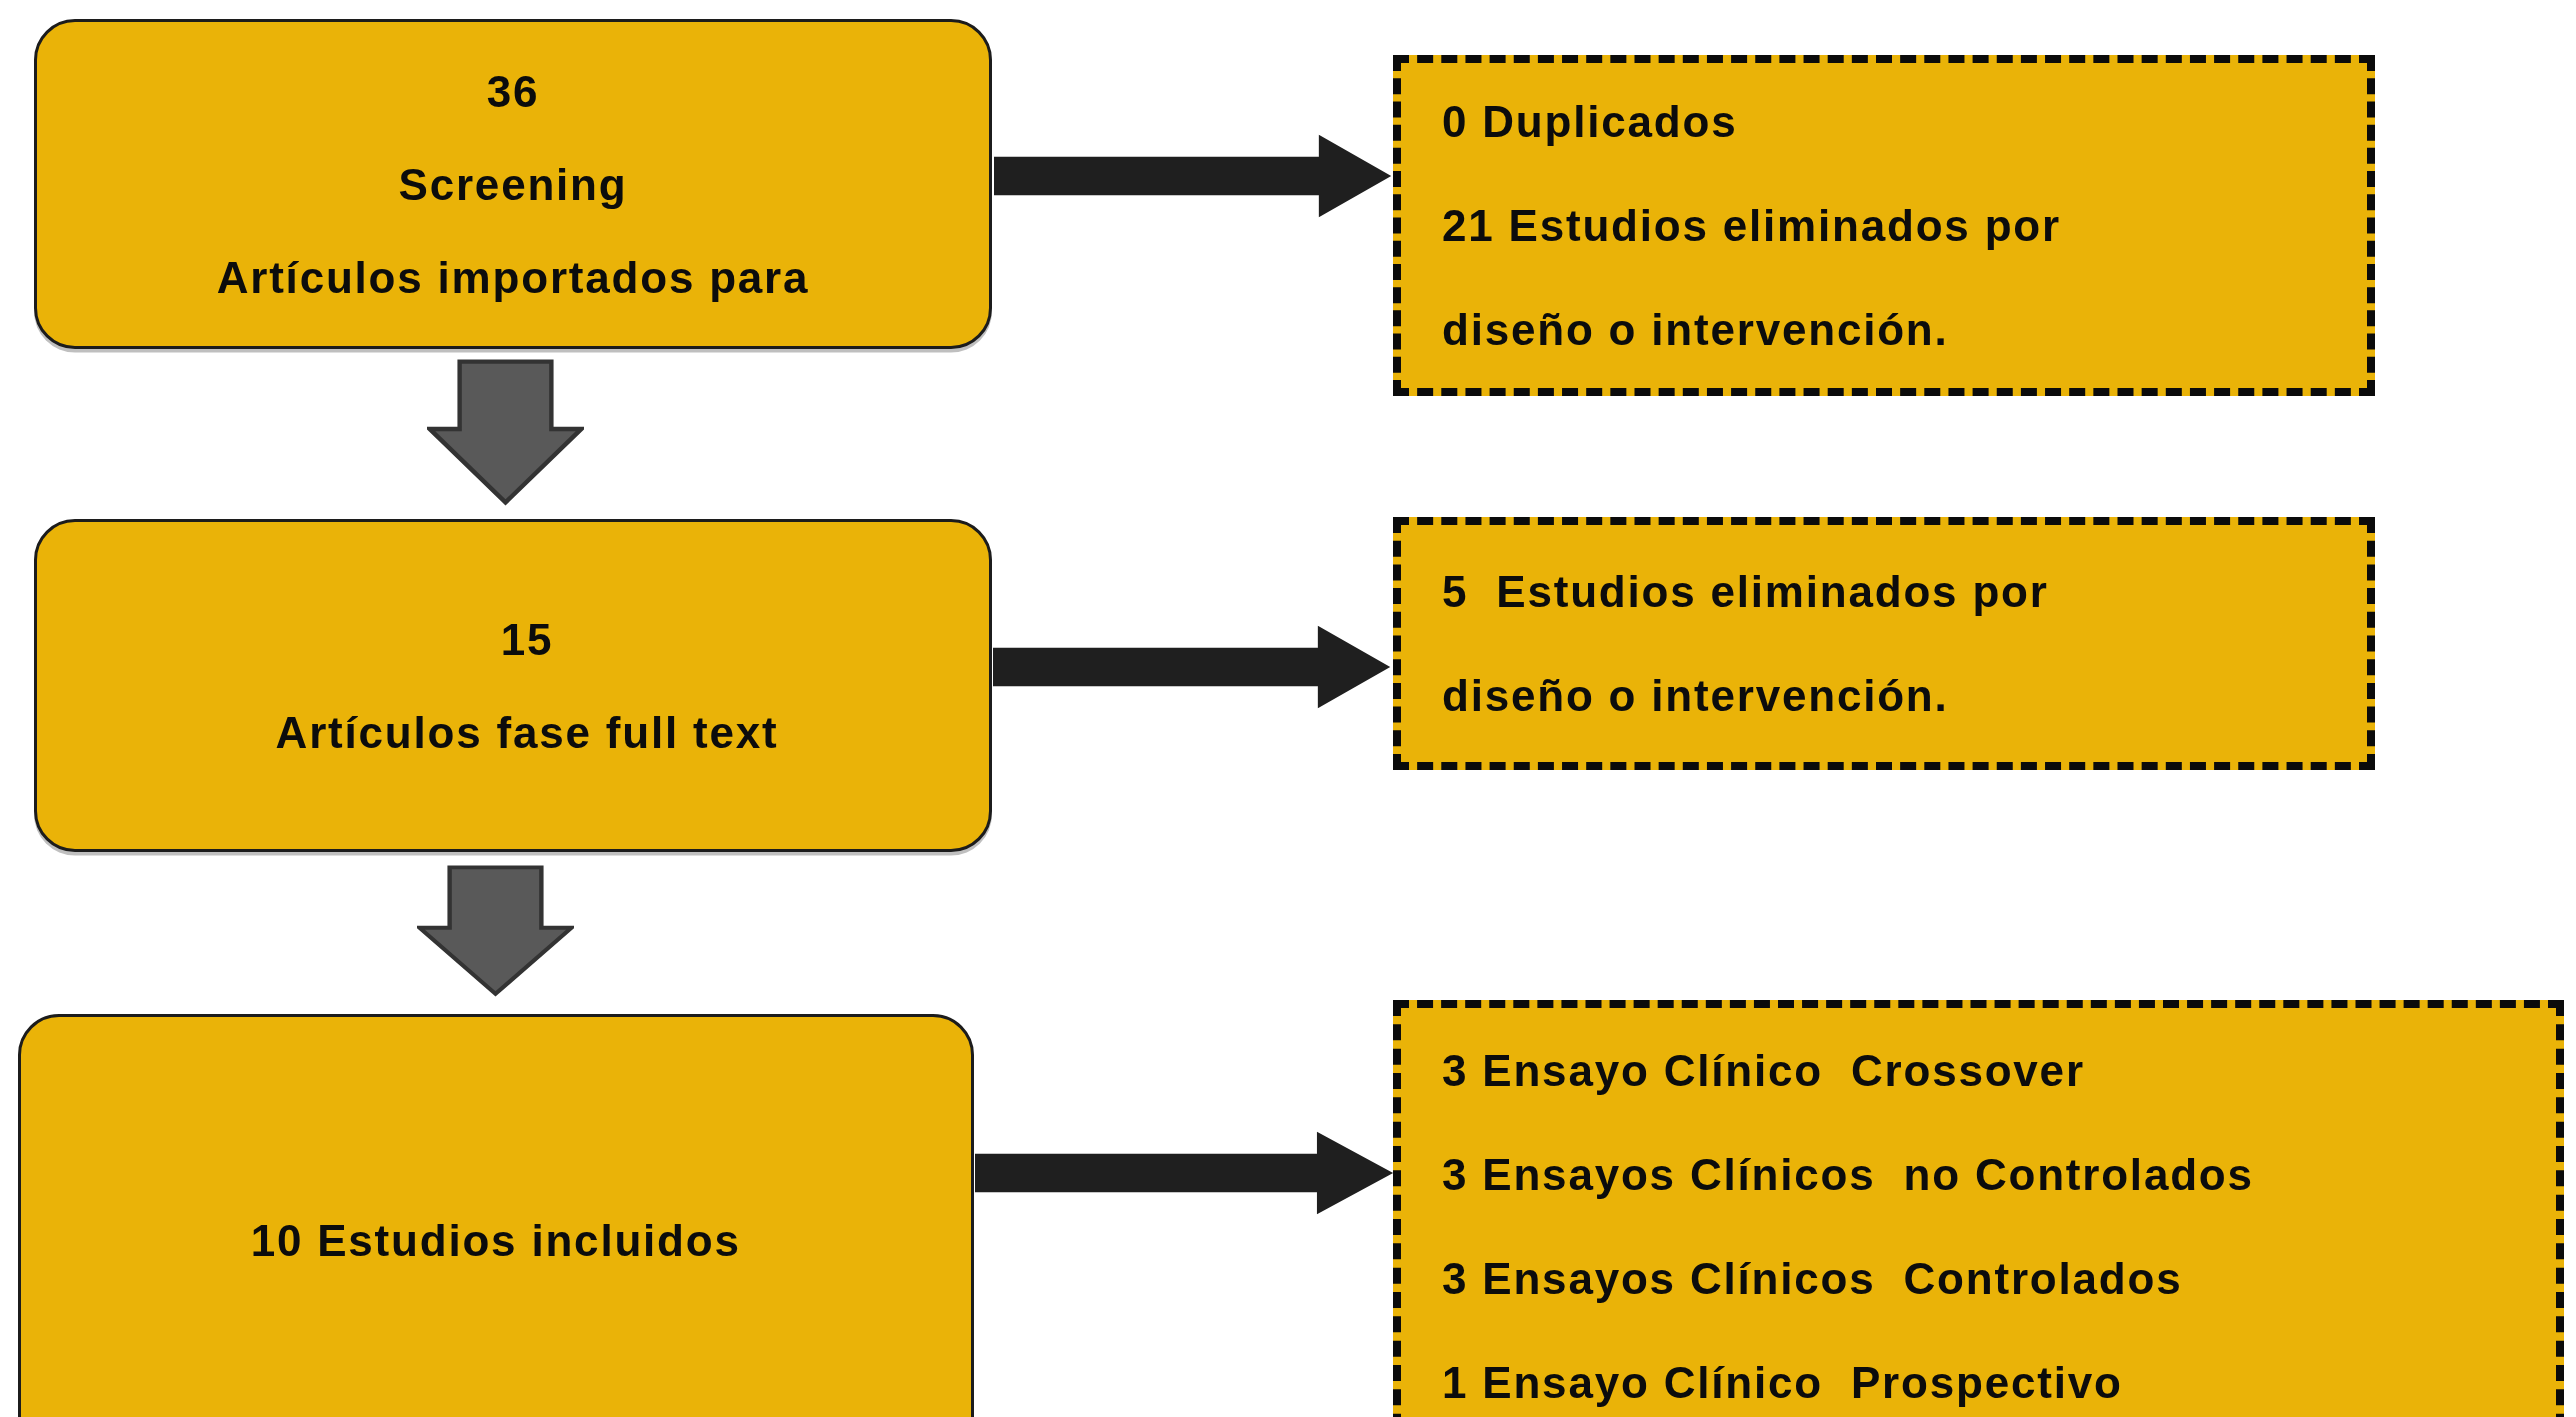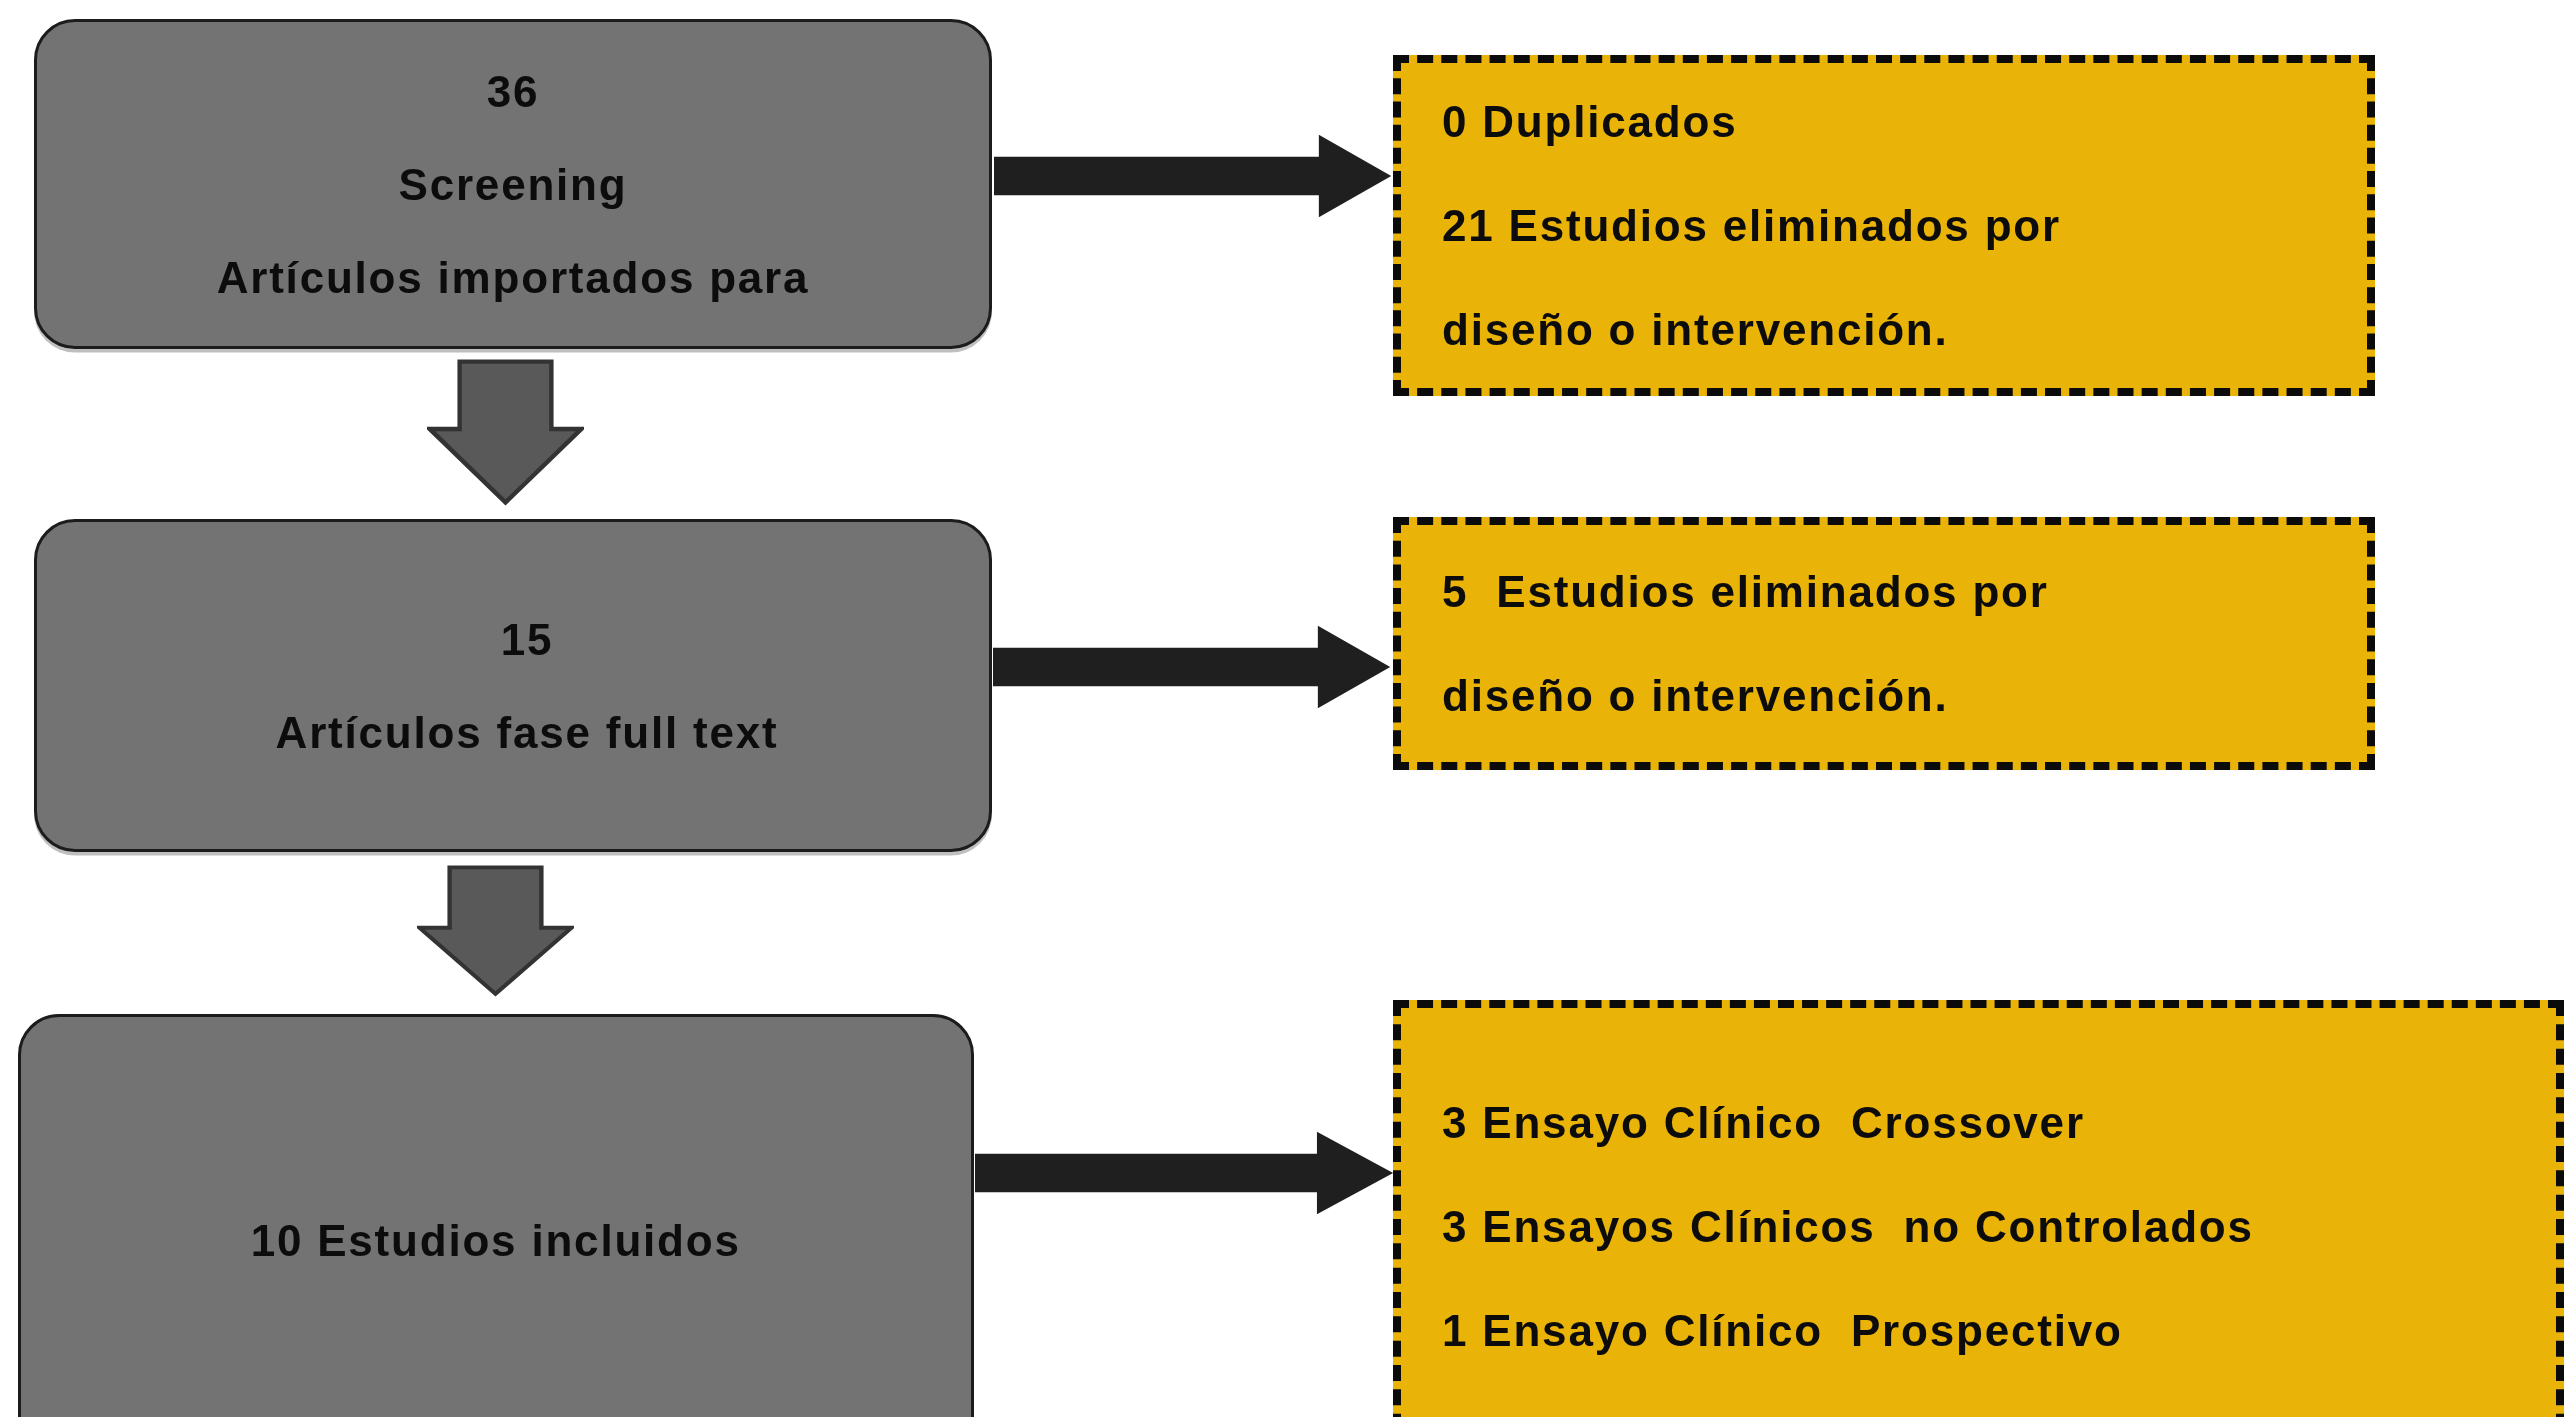--- a/index.html
+++ b/index.html
@@ -7,21 +7,21 @@
     position:relative;
     width:2576px;height:1417px;
     background:#ffffff;
     overflow:hidden;
     font-family:"Liberation Sans","DejaVu Sans",sans-serif;
     font-weight:bold;
     color:#0c0c0c;
   }
   .flow-box{
     position:absolute;
-    background:#737373;
+    background:#eab308;
     border:3.5px solid #1c1c1c;
     border-radius:41px;
     box-sizing:border-box;
     display:flex;flex-direction:column;justify-content:center;
     text-align:center;
     font-size:44px;line-height:93px;letter-spacing:1.8px;
     box-shadow:0 3.5px 0 rgba(0,0,0,0.25);
   }
   .dashed-box{
     position:absolute;
@@ -84,17 +84,18 @@
     <span class="box-line">10 Estudios incluidos</span>
   </div>
 
   <svg class="arrow" style="left:975px;top:1129px;" width="420" height="88" viewBox="0 0 452 100" preserveAspectRatio="none">
     <polygon points="0,28 368,28 368,3 450,50 368,97 368,72 0,72" fill="#1f1f1f"></polygon>
   </svg>
 
   <div class="dashed-box" style="left:1393px;top:1000px;width:1171px;height:454px;">
     <span class="box-line">3 Ensayo Clínico  Crossover</span>
     <span class="box-line">3 Ensayos Clínicos  no Controlados</span>
+    <span class="box-line">3 Ensayos Clínicos  Controlados</span>
     <span class="box-line">1 Ensayo Clínico  Prospectivo</span>
   </div>
 
 </div>
 
 
 </body></html>

